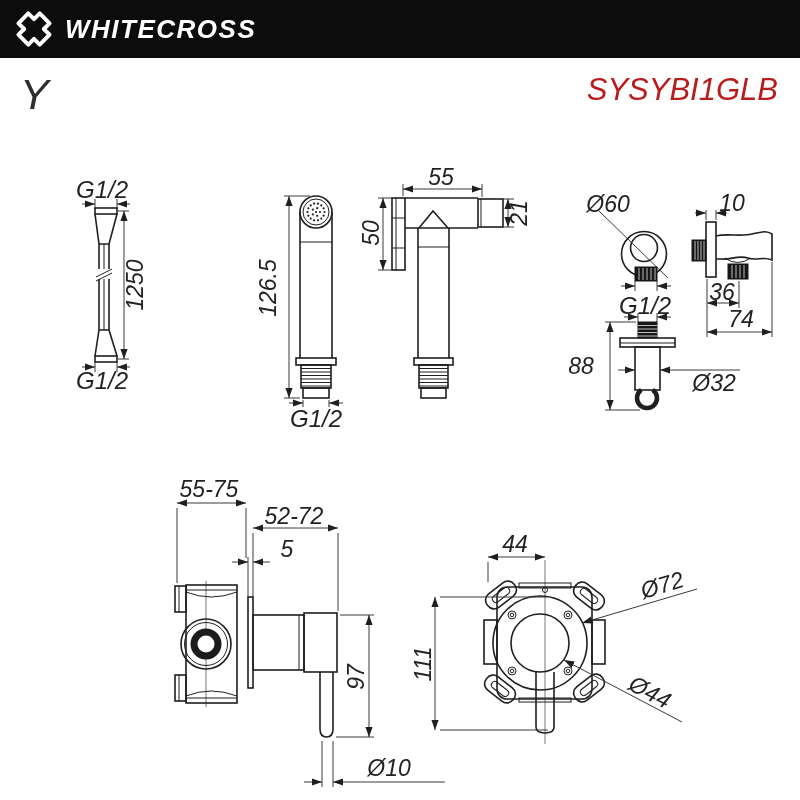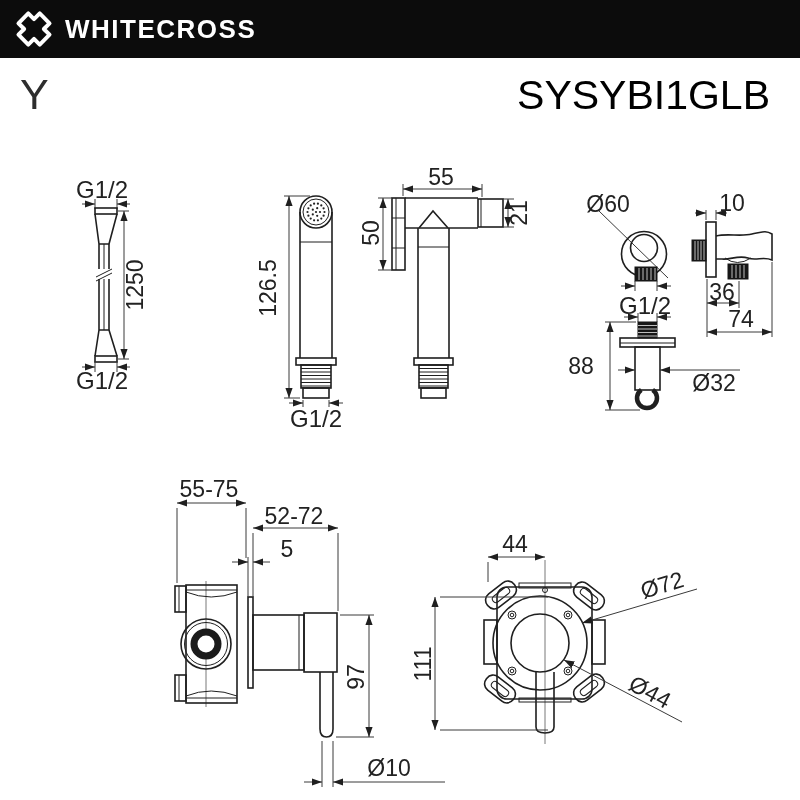--- a/index.html
+++ b/index.html
@@ -1,23 +1,23 @@
 <!DOCTYPE html>
 <html><head>
 <meta charset="utf-8">
 <style>
   html,body{margin:0;padding:0;background:#fff;}
   .page{position:relative;width:800px;height:800px;background:#fff;overflow:hidden;
-        font-family:"Liberation Sans", sans-serif;}
+        font-family:"Liberation Sans", sans-serif;font-style:italic;}
   .hdr{position:absolute;left:0;top:0;width:800px;height:58px;background:#0c0c0c;
        display:flex;align-items:center;gap:9px;padding-left:12px;box-sizing:border-box;}
   .brand{color:#fff;font-size:26px;font-weight:700;letter-spacing:1.5px;}
   .titlerow{position:absolute;left:0;top:62px;width:800px;height:60px;}
   .series{position:absolute;left:20px;top:8px;font-size:43px;color:#2e2e2e;}
-  .model{position:absolute;right:30px;top:10px;font-size:41px;color:#000000;}
+  .model{position:absolute;right:22px;top:10px;font-size:31px;color:#b91c1c;}
   svg text{fill:#222;}
   .dimtxt{font-size:23px;}
   .gtxt{font-size:24px;}
   .ln{stroke:#1f1f1f;stroke-width:1.6;fill:none;}
   .thin{stroke:#1f1f1f;stroke-width:1;fill:none;}
   .dim{stroke:#3a3a3a;stroke-width:1;fill:none;}
   .cl{stroke:#555;stroke-width:0.8;fill:none;}
   .blk{fill:#161616;stroke:#161616;}
   .ridge{stroke:#bdbdbd;stroke-width:1;}
   .dot{fill:#222;}

